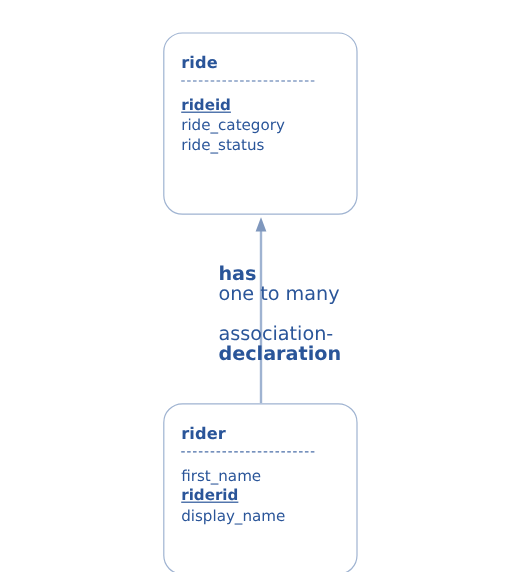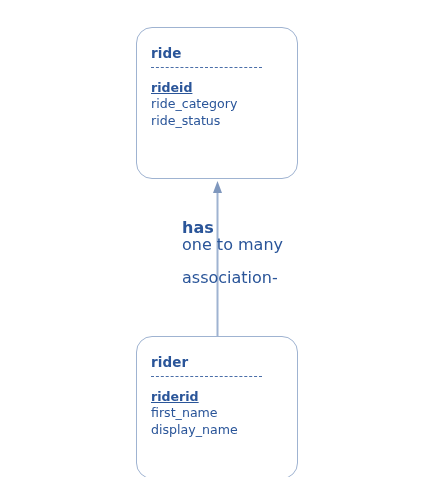--- a/index.html
+++ b/index.html
@@ -147,27 +147,28 @@
     </div>
   </div>
 
   <div class="rel-label-group" id="rel-label-cardinality">
     <div class="rel-line strong">has</div>
     <div class="rel-line">one to many</div>
   </div>
 
   <div class="rel-label-group" id="rel-label-kind">
     <div class="rel-line">association-</div>
+    <div class="rel-line strong">declaration</div>
   </div>
 
   <div class="entity" id="entity-rider">
     <div class="entity-inner">
       <div class="entity-name">rider</div>
       <div class="entity-divider"></div>
       <ul class="attr-list">
+        <li class="attr">first_name</li>
         <li class="attr pk">riderid</li>
-        <li class="attr">first_name</li>
         <li class="attr">display_name</li>
       </ul>
     </div>
   </div>
 
 </div>
 
 </body></html>

